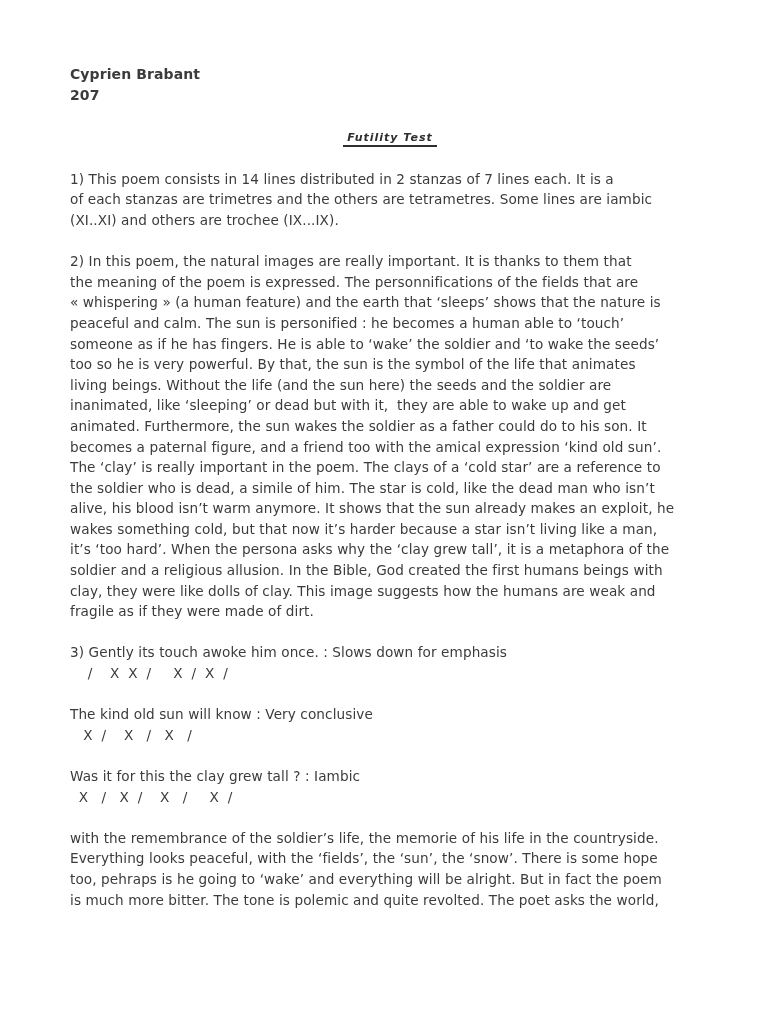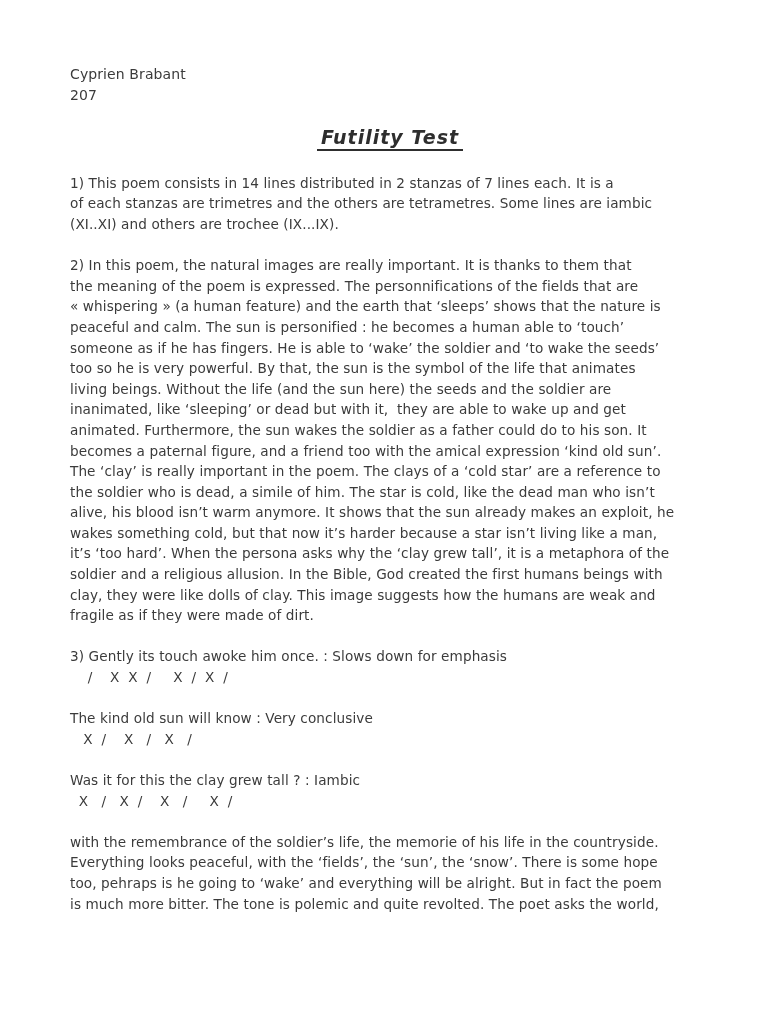--- a/index.html
+++ b/index.html
@@ -23,28 +23,29 @@
     white-space: pre;
     font-size: 13.6px;
     line-height: 20.6px;
     letter-spacing: 0.1px;
   }
   .block {
     margin: 0 0 20.6px 0;
   }
   .header-block .line {
     font-size: 14px;
+    font-weight: bold;
   }
   .title-row {
     text-align: center;
     margin: 0 0 22px 0;
   }
   .title-text {
     display: inline-block;
-    font-size: 19px;
+    font-size: 11px;
     font-weight: bold;
     font-style: italic;
     color: #2e2e2e;
     border-bottom: 2.5px solid #2e2e2e;
     padding: 0 4px 1px 4px;
     letter-spacing: 1px;
   }
   .scansion .line {
     letter-spacing: 0.1px;
   }

